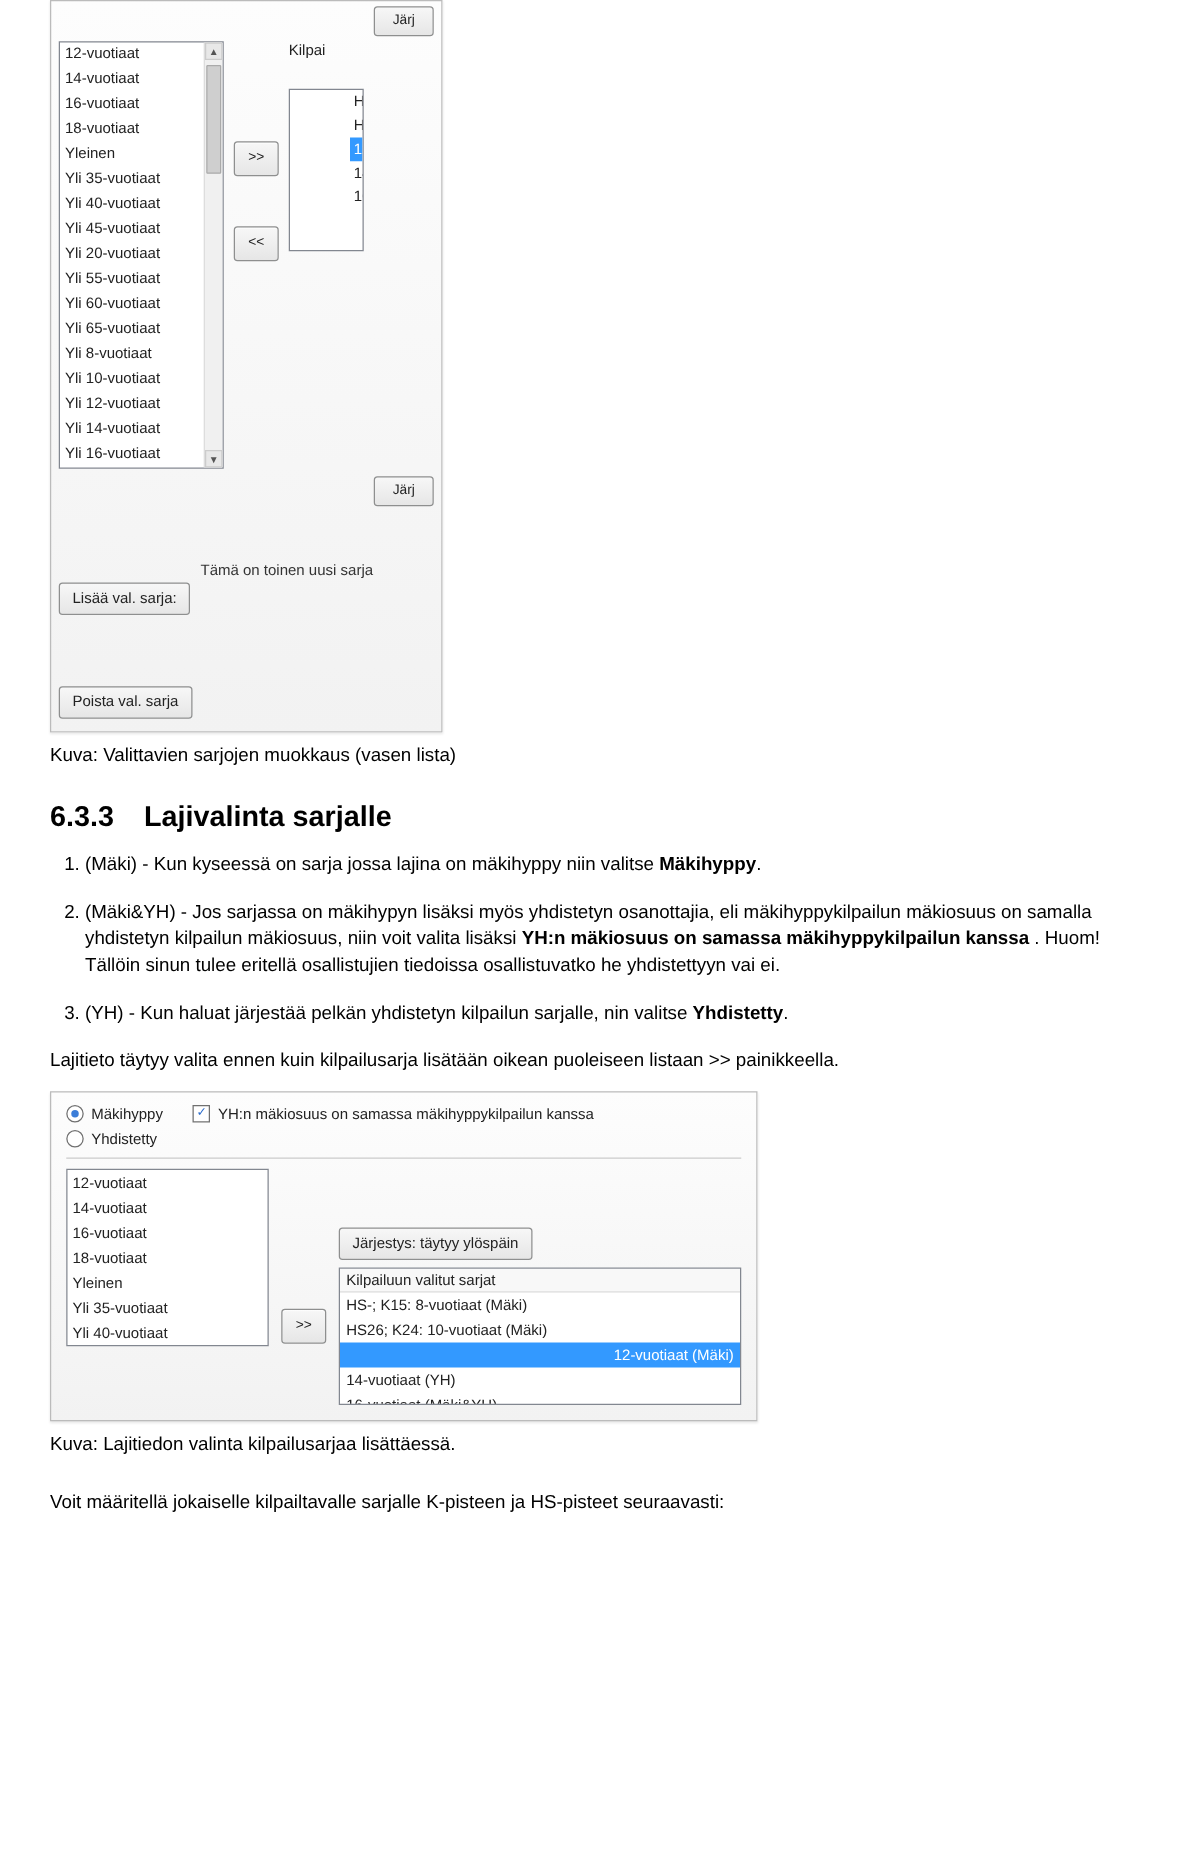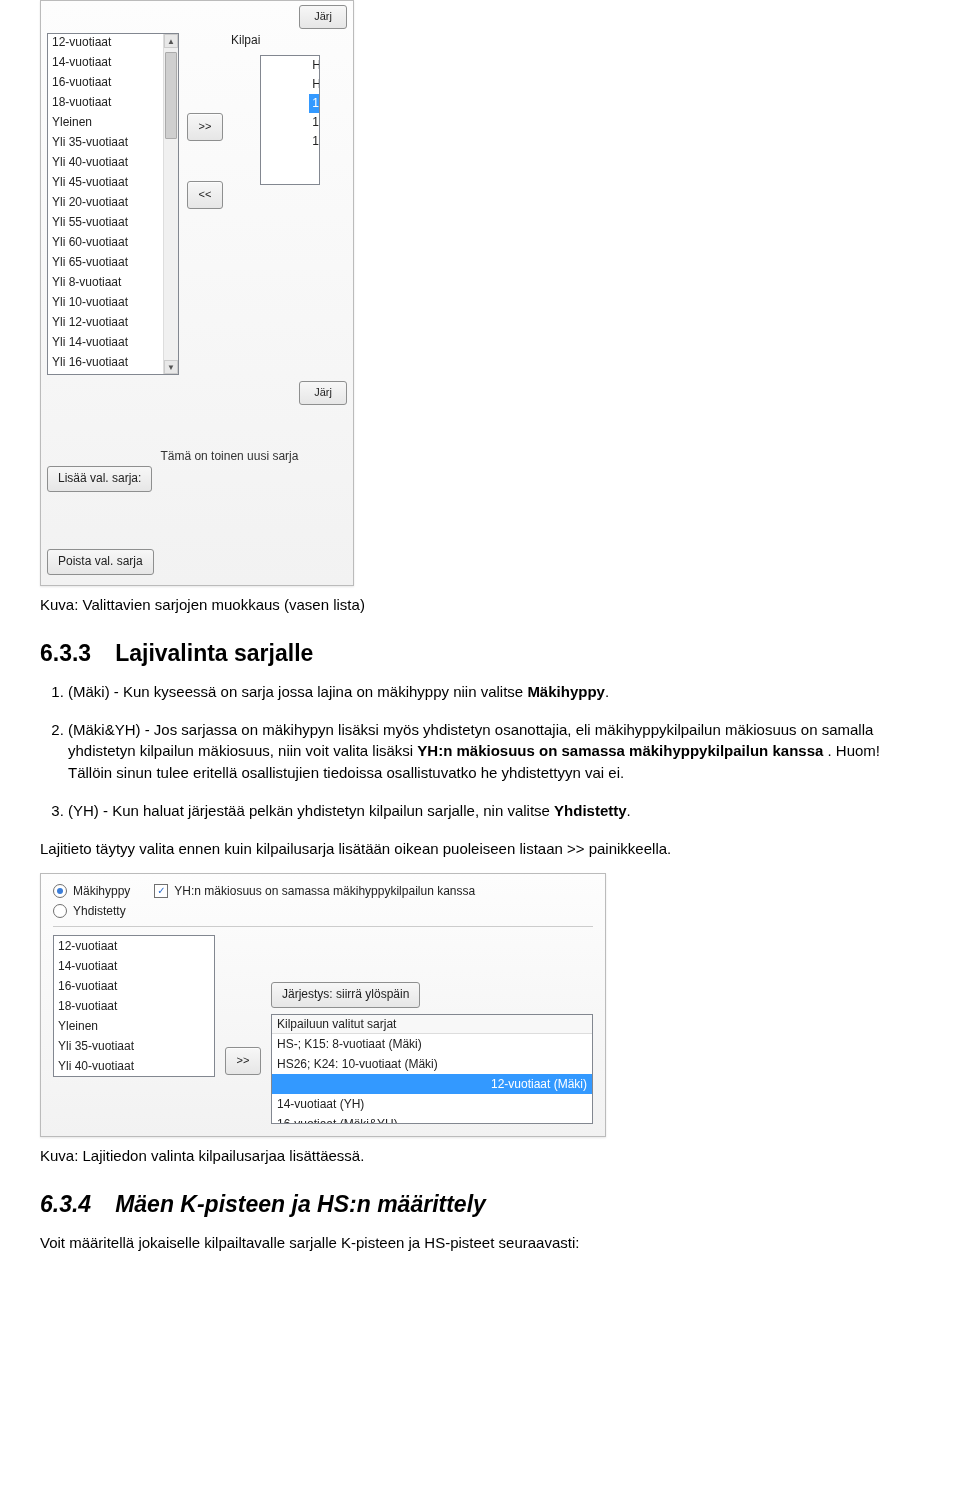--- a/index.html
+++ b/index.html
@@ -137,21 +137,21 @@
         <div class="scrollbar-v">
           <div class="scroll-arrow">▲</div>
           <div class="scroll-thumb"></div>
           <div class="scroll-arrow" style="position:absolute;bottom:0;left:0;right:0;">▼</div>
         </div>
       </div>
       <div class="mid-col">
         <div class="move-btn">&gt;&gt;</div>
         <div class="move-btn">&lt;&lt;</div>
       </div>
-      <div style="display:flex;align-items:flex-start;">
+      <div style="display:flex;flex-direction:column;align-items:flex-start;">
         <div class="lbl" style="font-size:12px;margin-bottom:2px;">Kilpai</div>
         <div class="right-list" id="rightlist">
             <div class="r-item">HS-; k</div>
             <div class="r-item">HS26,</div>
             <div class="r-item sel">12-vu</div>
             <div class="r-item">14-vu</div>
             <div class="r-item">16-vu</div>
           </div>
         <div style="flex:1"></div>
       </div>
@@ -215,37 +215,34 @@
           <div class="list-item">18-vuotiaat</div>
           <div class="list-item">Yleinen</div>
           <div class="list-item">Yli 35-vuotiaat</div>
           <div class="list-item">Yli 40-vuotiaat</div>
         </div>
       <div style="display:flex;flex-direction:column;justify-content:flex-end;height:140px;padding-bottom:10px;">
         <div class="move-btn">&gt;&gt;</div>
       </div>
       <div class="right-area">
         <div class="row head-btn" style="justify-content:flex-start;">
-          <div class="wide-btn">Järjestys: siirrä ylöspäin</div>
+          <div class="wide-btn">Järjestys: täytyy ylöspäin</div>
         </div>
         <div class="sel-list">
           <div class="sel-header">Kilpailuun valitut sarjat</div>
           <div id="rightlist2">
               <div class="r-item">HS-; K15: 8-vuotiaat (Mäki)</div>
               <div class="r-item">HS26; K24: 10-vuotiaat (Mäki)</div>
               <div class="r-item sel">12-vuotiaat (Mäki)</div>
               <div class="r-item">14-vuotiaat (YH)</div>
               <div class="r-item">16-vuotiaat (Mäki&amp;YH)</div>
             </div>
         </div>
       </div>
     </div>
   </div>
 
   <p class="caption">Kuva: Lajitiedon valinta kilpailusarjaa lisättäessä.</p>
 
-  <h3 class="sec italic">
-    <span class="h-num">6.3.4</span><span>Mäen K-pisteen ja HS:n määrittely</span>
-  </h3>
 
   <p>Voit määritellä jokaiselle kilpailtavalle sarjalle K-pisteen ja HS-pisteet seuraavasti:</p>
 
 </div>
 
 </body></html>

